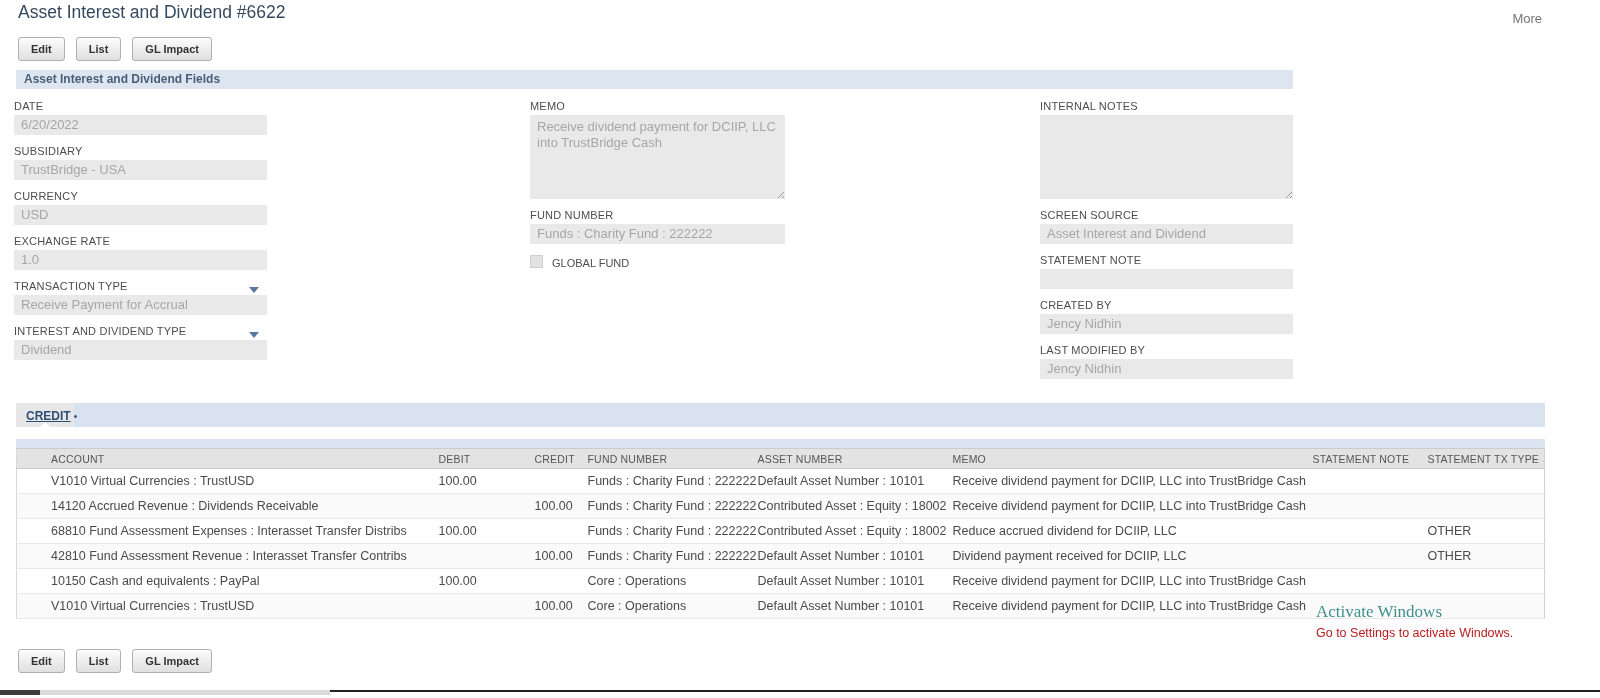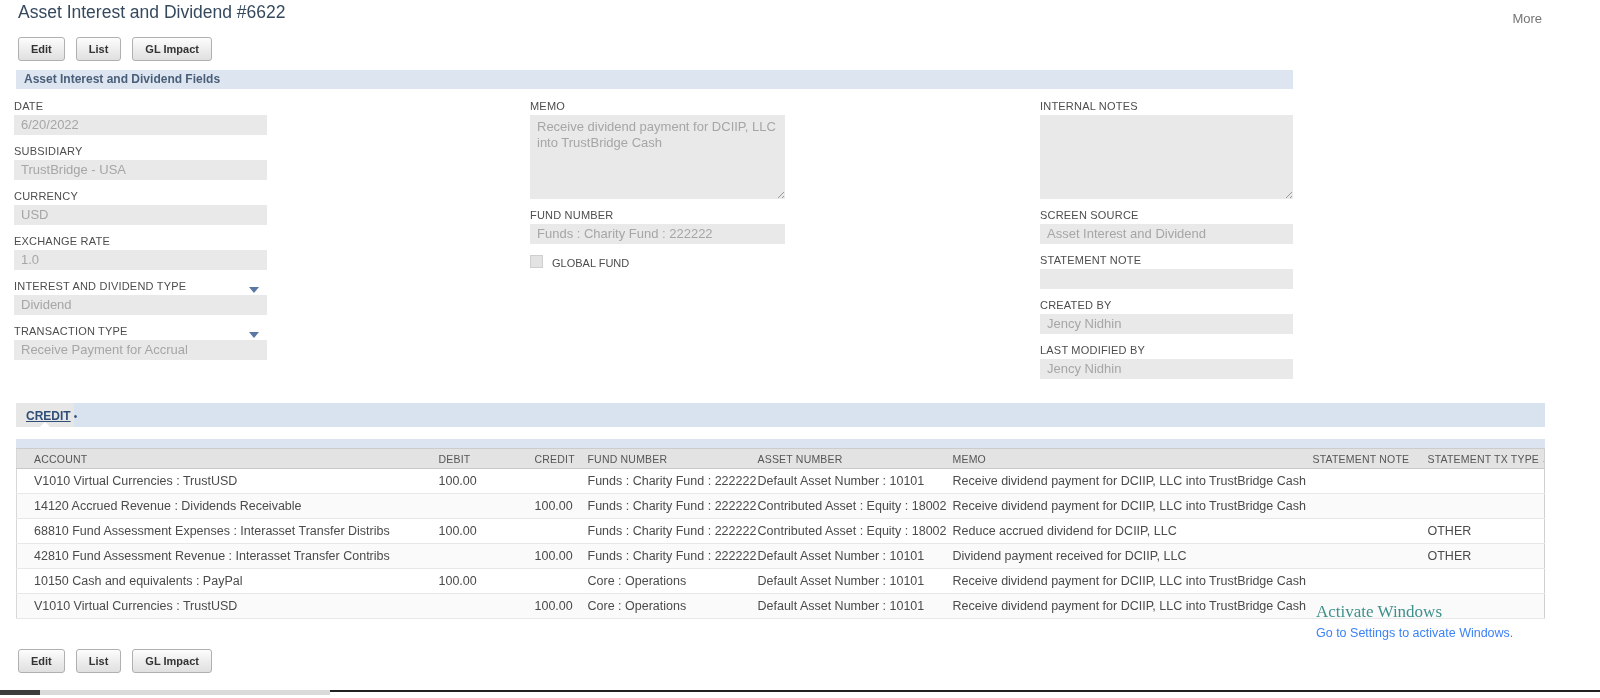--- a/index.html
+++ b/index.html
@@ -74,33 +74,33 @@
   .lines-table {
     position: absolute; left: 16px; top: 448px; width: 1529px;
     border-collapse: collapse; table-layout: fixed;
     border-left: 1px solid #d8d8d8; border-right: 1px solid #d0d0d0;
   }
   .lines-table th {
     background: #e3e3e3; height: 20px; font-size: 10.5px; font-weight: normal; color: #565656;
     text-align: left; padding: 0 2px; border-top: 1px solid #cccccc; border-bottom: 1px solid #c9c9c9;
     white-space: nowrap; overflow: hidden; letter-spacing: 0.2px;
   }
-  .lines-table th.col-account, .lines-table td.col-account { padding-left: 17px; }
+  .lines-table th.col-account, .lines-table td.col-account { padding-left: 34px; }
   .lines-table td {
     height: 25px; font-size: 12.5px; color: #4b4b4b; padding: 0 2px;
     border-bottom: 1px solid #e8e8e8; white-space: nowrap; overflow: hidden;
   }
   .lines-table tr.even td { background: #ffffff; }
   .lines-table tr.odd td { background: #fafafa; }
   .sort-arrow { font-size: 7px; color: #555; margin-left: 3px; vertical-align: 1px; }
 
   
   .watermark { position: absolute; left: 1316px; top: 602px; z-index: 5; }
   .watermark .wm1 { font-size: 17px; color: #0f766e; opacity: 0.8; font-family: Liberation Serif, serif; }
-  .watermark .wm2 { font-size: 12.5px; color: #3b82f6; margin-top: 4px; }
+  .watermark .wm2 { font-size: 12.5px; color: #b91c1c; margin-top: 4px; }
 
   
   .sb-thumb-dark { position: absolute; left: 0; top: 690px; width: 40px; height: 5px; background: #3c3c3c; }
   .sb-track { position: absolute; left: 40px; top: 690px; width: 290px; height: 5px; background: #dadada; }
   .sb-line { position: absolute; left: 330px; top: 690px; width: 1270px; height: 2px; background: #222; }
 </style>
 </head>
 <body>
 
 <div class="screen">
@@ -127,27 +127,27 @@
     </div>
     <div class="fgroup">
       <span class="flabel">CURRENCY</span>
       <div class="fvalue">USD</div>
     </div>
     <div class="fgroup">
       <span class="flabel">EXCHANGE RATE</span>
       <div class="fvalue">1.0</div>
     </div>
     <div class="fgroup fselect">
+      <span class="flabel">TRANSACTION TYPE</span>
+      <div class="fvalue">Receive Payment for Accrual</div>
+      <span class="chev"></span>
+    </div>
+    <div class="fgroup fselect">
       <span class="flabel">INTEREST AND DIVIDEND TYPE</span>
       <div class="fvalue">Dividend</div>
-      <span class="chev"></span>
-    </div>
-    <div class="fgroup fselect">
-      <span class="flabel">TRANSACTION TYPE</span>
-      <div class="fvalue">Receive Payment for Accrual</div>
       <span class="chev"></span>
     </div>
   </div>
 
   <div class="fcol c2">
     <div class="fgroup">
       <span class="flabel">MEMO</span>
       <div class="ftextarea">
         <span>Receive dividend payment for DCIIP, LLC into TrustBridge Cash</span>
         <span class="resize-grip"></span>

